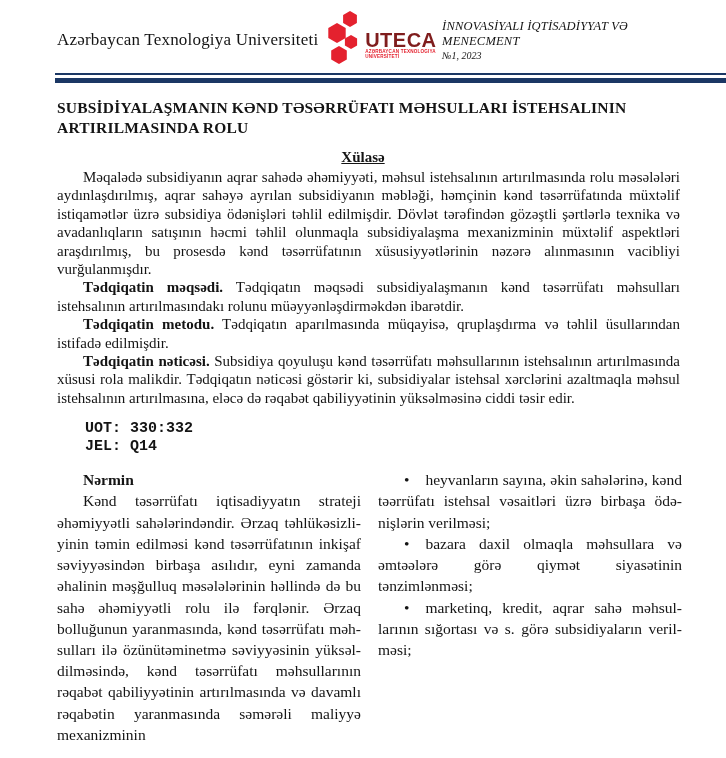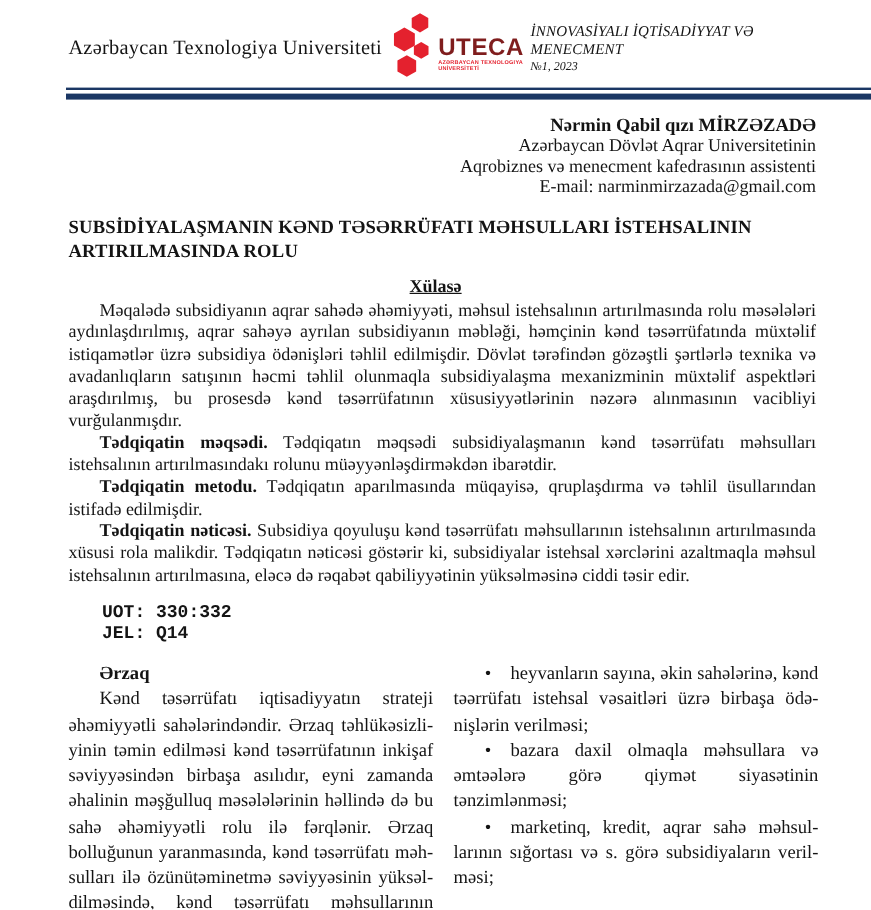--- a/index.html
+++ b/index.html
@@ -71,26 +71,20 @@
       <div class="journal-line2">№1, 2023</div>
     </div>
   </div>
 
   <div class="rule">
     <div class="rule-thin"></div>
     <div class="rule-gap"></div>
     <div class="rule-thick"></div>
   </div>
 
-  <div class="author">
-    <div class="author-name">Nərmin Qabil qızı MİRZƏZADƏ</div>
-    <div>Azərbaycan Dövlət Aqrar Universitetinin</div>
-    <div>Aqrobiznes və menecment kafedrasının assistenti</div>
-    <div>E-mail: narminmirzazada@gmail.com</div>
-  </div>
 
   <div class="title">
     <div>SUBSİDİYALAŞMANIN KƏND TƏSƏRRÜFATI MƏHSULLARI İSTEHSALININ</div>
     <div>ARTIRILMASINDA ROLU</div>
   </div>
 
   <div class="abs-head">Xülasə</div>
 
   <div class="abstract">
     <p>Məqalədə subsidiyanın aqrar sahədə əhəmiyyəti, məhsul istehsalının artırılmasında rolu məsələləri aydınlaşdırılmış, aqrar sahəyə ayrılan subsidiyanın məbləği, həmçinin kənd təsərrüfatında müxtəlif istiqamətlər üzrə subsidiya ödənişləri təhlil edilmişdir. Dövlət tərəfindən gözəştli şərtlərlə texnika və avadanlıqların satışının həcmi təhlil olunmaqla subsidiyalaşma mexanizminin müxtəlif aspektləri araşdırılmış, bu prosesdə kənd təsərrüfatının xüsusiyyətlərinin nəzərə alınmasının vacibliyi vurğulanmışdır.</p>
@@ -99,21 +93,21 @@
     <p><span class="lead">Tədqiqatin nəticəsi.</span><span> Subsidiya qoyuluşu kənd təsərrüfatı məhsullarının istehsalının artırılmasında xüsusi rola malikdir. Tədqiqatın nəticəsi göstərir ki, subsidiyalar istehsal xərclərini azaltmaqla məhsul istehsalının artırılmasına, eləcə də rəqabət qabiliyyətinin yüksəlməsinə ciddi təsir edir.</span></p>
   </div>
 
   <div class="codes">
     <div>UOT: 330:332</div>
     <div>JEL:  Q14</div>
   </div>
 
   <div class="columns">
     <div class="col">
-      <div class="col-head">Ərzaq</div>
+      <div class="col-head">Nərmin</div>
       <p>Kənd təsərrüfatı iqtisadiyyatın strateji əhəmiyyətli sahələrindəndir. Ərzaq təhlükəsizli-yinin təmin edilməsi kənd təsərrüfatının inkişaf səviyyəsindən birbaşa asılıdır, eyni zamanda əhalinin məşğulluq məsələlərinin həllində də bu sahə əhəmiyyətli rolu ilə fərqlənir. Ərzaq bolluğunun yaranmasında, kənd təsərrüfatı məh-sulları ilə özünütəminetmə səviyyəsinin yüksəl-dilməsində, kənd təsərrüfatı məhsullarının rəqabət qabiliyyətinin artırılmasında və davamlı rəqabətin yaranmasında səmərəli maliyyə mexanizminin</p>
     </div>
     <div class="col">
       <div>
           <p class="bullet-row"><span class="bullet-glyph">•</span><span>heyvanların sayına, əkin sahələrinə, kənd təərrüfatı istehsal vəsaitləri üzrə birbaşa ödə-nişlərin verilməsi;</span></p>
           <p class="bullet-row"><span class="bullet-glyph">•</span><span>bazara daxil olmaqla məhsullara və əmtəələrə görə qiymət siyasətinin tənzimlənməsi;</span></p>
           <p class="bullet-row"><span class="bullet-glyph">•</span><span>marketinq, kredit, aqrar sahə məhsul-larının sığortası və s. görə subsidiyaların veril-məsi;</span></p>
         </div>
 
     </div>

